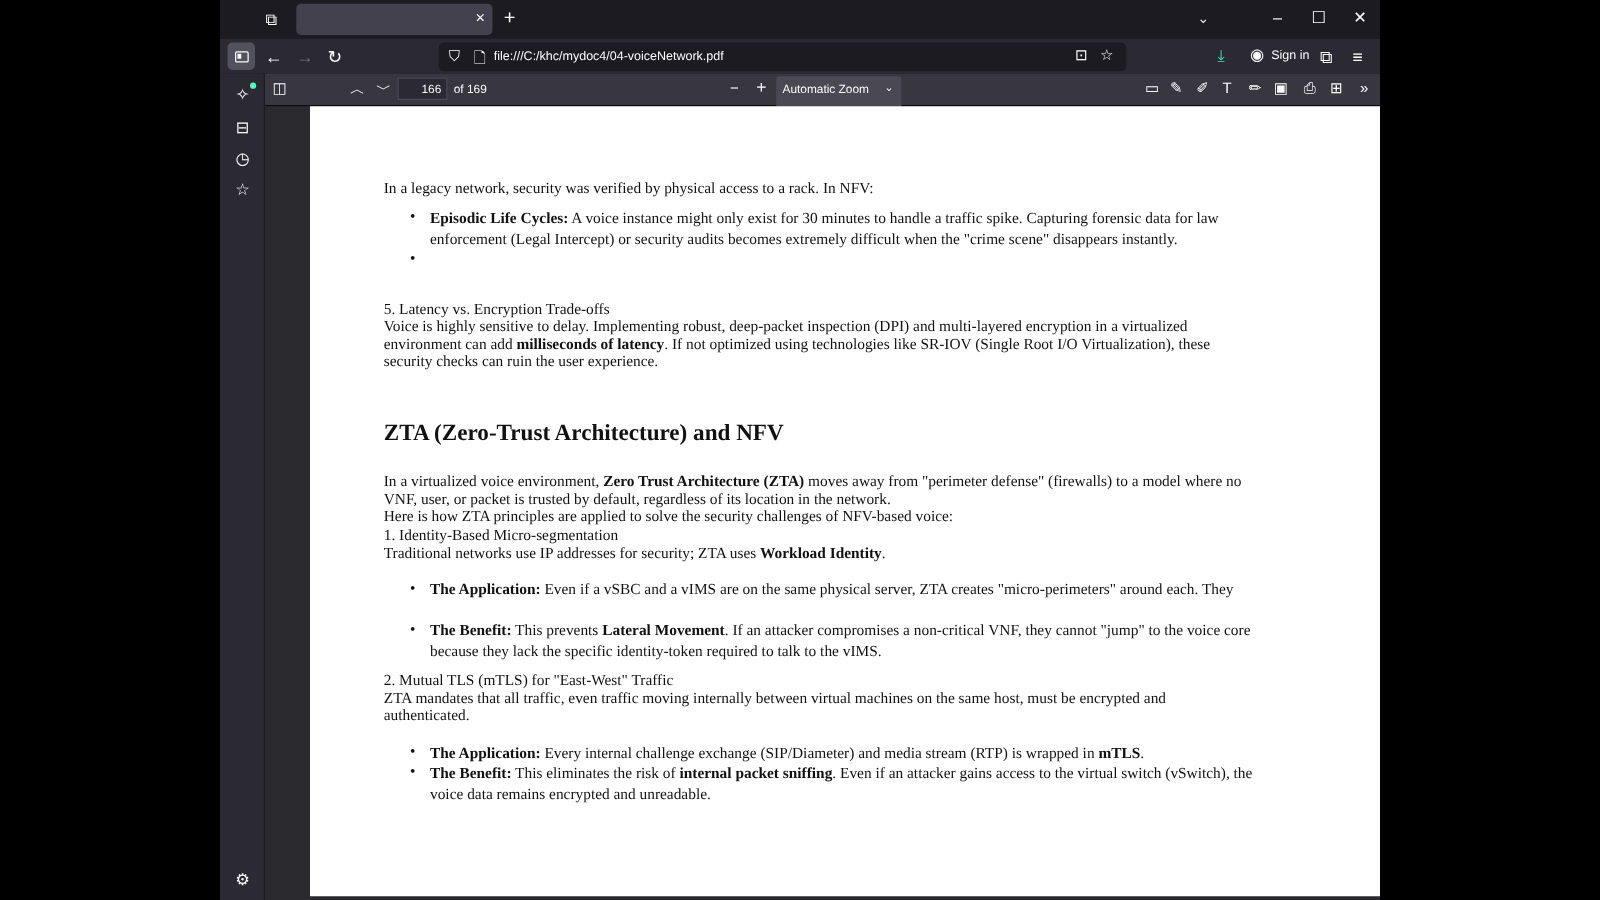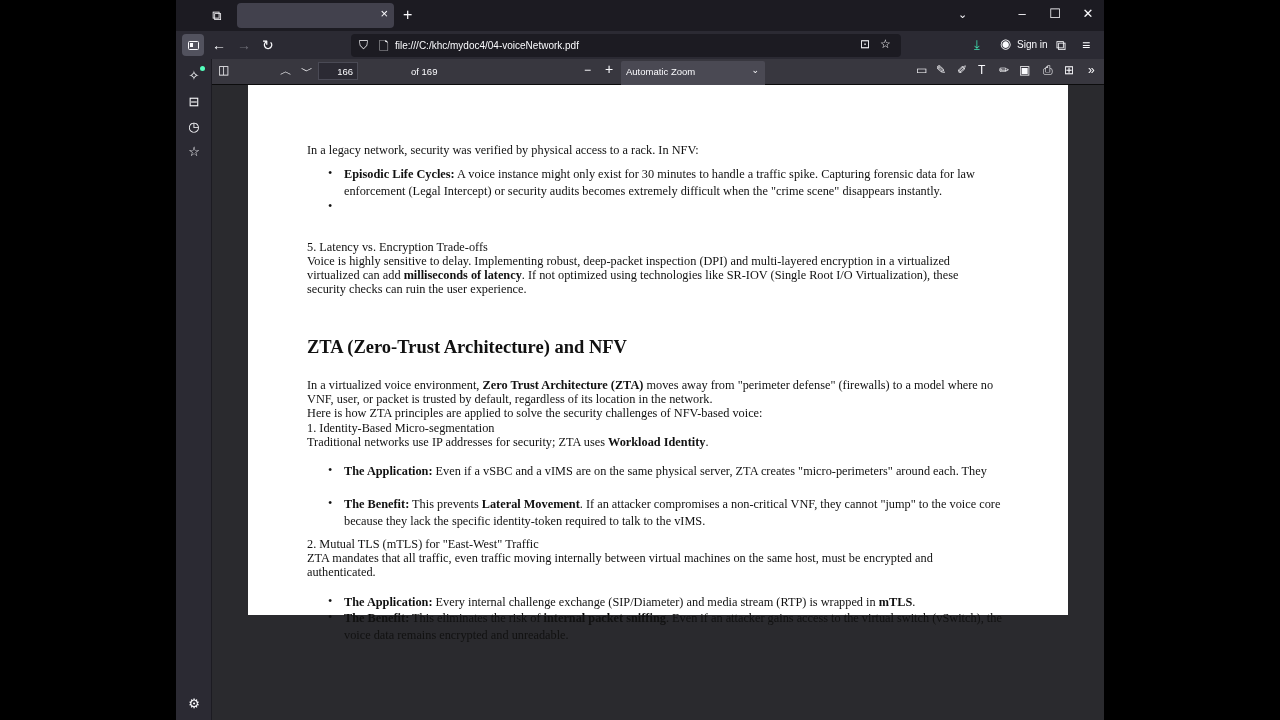--- a/index.html
+++ b/index.html
@@ -30,27 +30,27 @@
   .signin-icon { position:absolute; left:6px; top:2px; font-size:13px; color:#fbfbfe; }
   .signin-label { position:absolute; left:23px; top:5px; font-size:10px; color:#fbfbfe; }
   
   .vsidebar { position:absolute; left:0; top:59px; width:35px; height:661px; background:#2b2a33; border-right:1px solid #1c1b22; }
   .vs-icon { position:absolute; left:10px; width:16px; height:16px; color:#fbfbfe; font-size:13px; display:flex; align-items:center; justify-content:center; }
   .vs-dot { position:absolute; left:24px; top:7px; width:5px; height:5px; background:#54ffbd; border-radius:50%; }
   
   .pdftoolbar { position:absolute; left:36px; top:59px; width:892px; height:25px; background:#38373f; border-bottom:1px solid #0c0c0d; }
   .pt-icon { position:absolute; top:4px; color:#fbfbfe; font-size:12px; }
   .pagenum { position:absolute; left:106px; top:3px; width:40px; height:18px; background:#2b2a33; border:1px solid #4a4a55; box-sizing:border-box; color:#fbfbfe; font-size:9.5px; text-align:right; padding:3px 4px 0 0; }
-  .pageof { position:absolute; left:151px; top:7px; color:#fbfbfe; font-size:9.5px;margin-left:48px; }
-  .zoomsel { position:absolute; left:409px; top:2px; width:100px; height:34px; background:#4a4953; border-radius:2px;padding-left:44px; }
+  .pageof { position:absolute; left:151px; top:7px; color:#fbfbfe; font-size:9.5px; }
+  .zoomsel { position:absolute; left:409px; top:2px; width:100px; height:34px; background:#4a4953; border-radius:2px; }
   .zoomsel-label { position:absolute; left:5px; top:5px; color:#fbfbfe; font-size:9.5px; }
   .zoomsel-chev { position:absolute; right:6px; top:4px; color:#fbfbfe; font-size:9px; }
   
   .viewer { position:absolute; left:36px; top:85px; width:892px; height:635px; background:#2a2a2e; }
-  .page { position:absolute; left:36px; top:0; width:820px; height:530px; background:#fff; font-family:"Liberation Serif", serif; color:#111; }
+  .page { position:absolute; left:36px; top:0; width:820px; height:632px; background:#fff; font-family:"Liberation Serif", serif; color:#111;padding-left:44px; }
   .p { position:absolute; left:59px; font-size:12.3px; line-height:14.2px; white-space:nowrap; }
   .li { position:absolute; left:96px; font-size:12.3px; line-height:16.5px; width:680px; }
   .bullet { position:absolute; left:80px; font-size:12.3px; }
   .h2 { position:absolute; left:59px; top:252px; font-size:18.5px; font-weight:bold; white-space:nowrap; }
   b { font-weight:bold; }
 </style>
 </head>
 <body>
 
 <div class="window">
@@ -126,21 +126,21 @@
   <div class="viewer">
     <div class="page">
       <div class="p" style="top:58px">In a legacy network, security was verified by physical access to a rack. In NFV:</div>
 
       <span class="bullet" style="top:81px">•</span>
       <div class="li" style="top:81px"><b>Episodic Life Cycles:</b><span> A voice instance might only exist for 30 minutes to handle a traffic spike. Capturing forensic data for law</span><br><span>enforcement (Legal Intercept) or security audits becomes extremely difficult when the "crime scene" disappears instantly.</span></div>
       <span class="bullet" style="top:114px">•</span>
 
       <div class="p" style="top:155px">5. Latency vs. Encryption Trade-offs</div>
       <div class="p" style="top:169px">Voice is highly sensitive to delay. Implementing robust, deep-packet inspection (DPI) and multi-layered encryption in a virtualized</div>
-      <div class="p" style="top:183px"><span>virtualized can add </span><b>milliseconds of latency</b><span>. If not optimized using technologies like SR-IOV (Single Root I/O Virtualization), these</span></div>
+      <div class="p" style="top:183px"><span>environment can add </span><b>milliseconds of latency</b><span>. If not optimized using technologies like SR-IOV (Single Root I/O Virtualization), these</span></div>
       <div class="p" style="top:197px">security checks can ruin the user experience.</div>
 
       <div class="h2">ZTA (Zero-Trust Architecture) and NFV</div>
 
       <div class="p" style="top:293px"><span>In a virtualized voice environment, </span><b>Zero Trust Architecture (ZTA)</b><span> moves away from "perimeter defense" (firewalls) to a model where no</span></div>
       <div class="p" style="top:321px">Here is how ZTA principles are applied to solve the security challenges of NFV-based voice:</div>
       <div class="p" style="top:307px">VNF, user, or packet is trusted by default, regardless of its location in the network.</div>
       <div class="p" style="top:336px">1. Identity-Based Micro-segmentation</div>
       <div class="p" style="top:350px"><span>Traditional networks use IP addresses for security; ZTA uses </span><b>Workload Identity</b><span>.</span></div>
 

